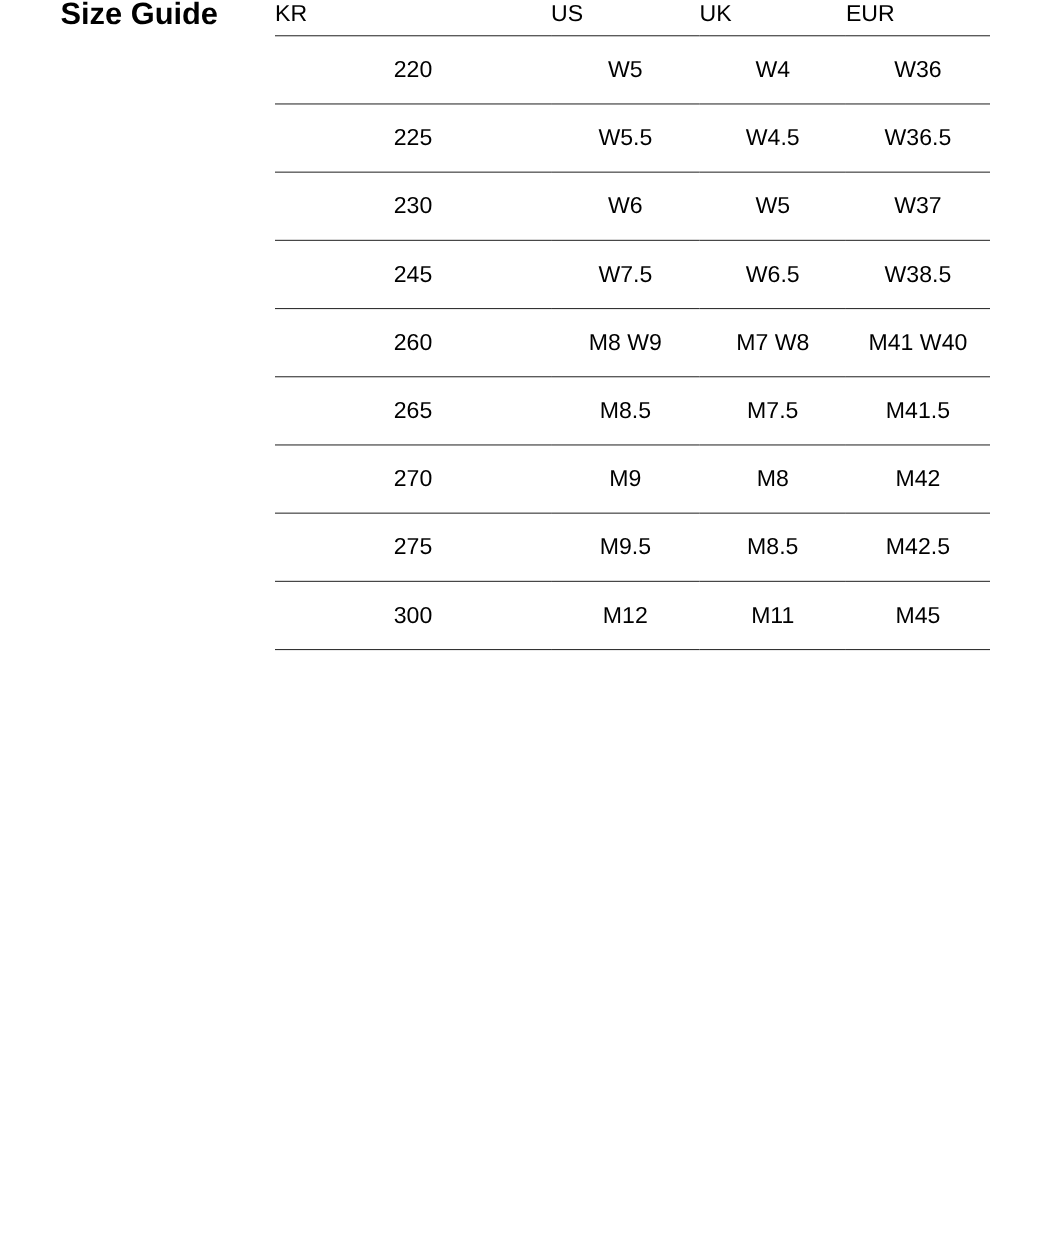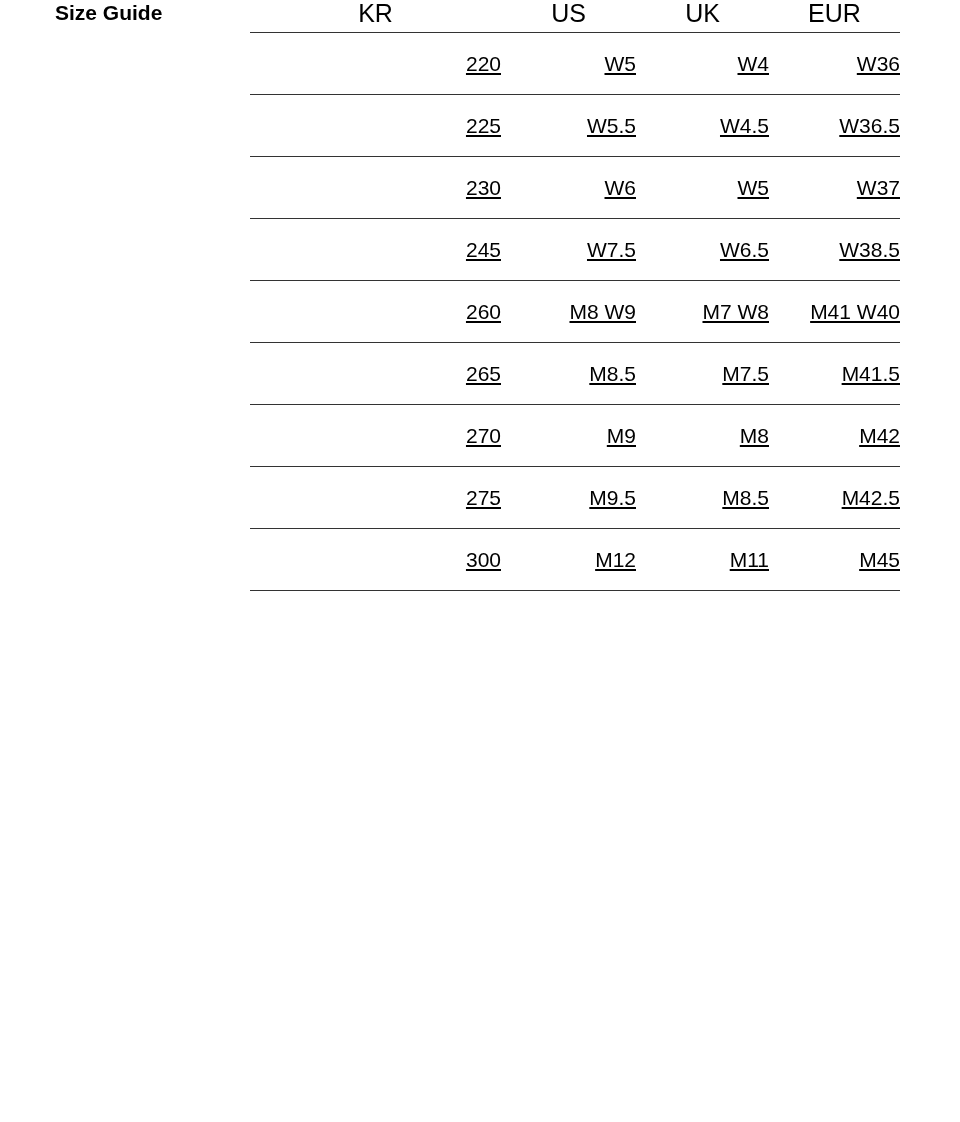--- a/index.html
+++ b/index.html
@@ -13,56 +13,55 @@
     height: 1122px;
     font-family: "Liberation Sans", sans-serif;
     color: #000000;
     overflow: hidden;
   }
   .section-title {
     position: absolute;
     left: 55px;
     top: 0;
     margin: 0;
-    font-size: 21px;
+    font-size: 28px;
     font-weight: 700;
     line-height: 26px;
     color: #000000;
     white-space: nowrap;
   }
   table.size-table {
     position: absolute;
     left: 250px;
     top: 0;
     width: 650px;
     border-collapse: collapse;
     table-layout: fixed;
   }
   table.size-table th {
     font-weight: 400;
-    font-size: 25px;
-    text-align: center;
+    font-size: 21px;
+    text-align: left;
     vertical-align: top;
     padding: 0;
     height: 32px;
     line-height: 26px;
     border-bottom: 1px solid #333333;
     white-space: nowrap;
   }
   table.size-table td {
     font-size: 21px;
-    text-align: right;
+    text-align: center;
     vertical-align: middle;
     padding: 0;
     height: 61px;
     line-height: 26px;
     border-bottom: 1px solid #333333;
     white-space: nowrap;
     overflow: visible;
-    text-decoration: underline;
   }
 </style>
 </head>
 <body>
 
 <div>
 
   <h2 class="section-title">Size Guide</h2>
 
   <table class="size-table">

